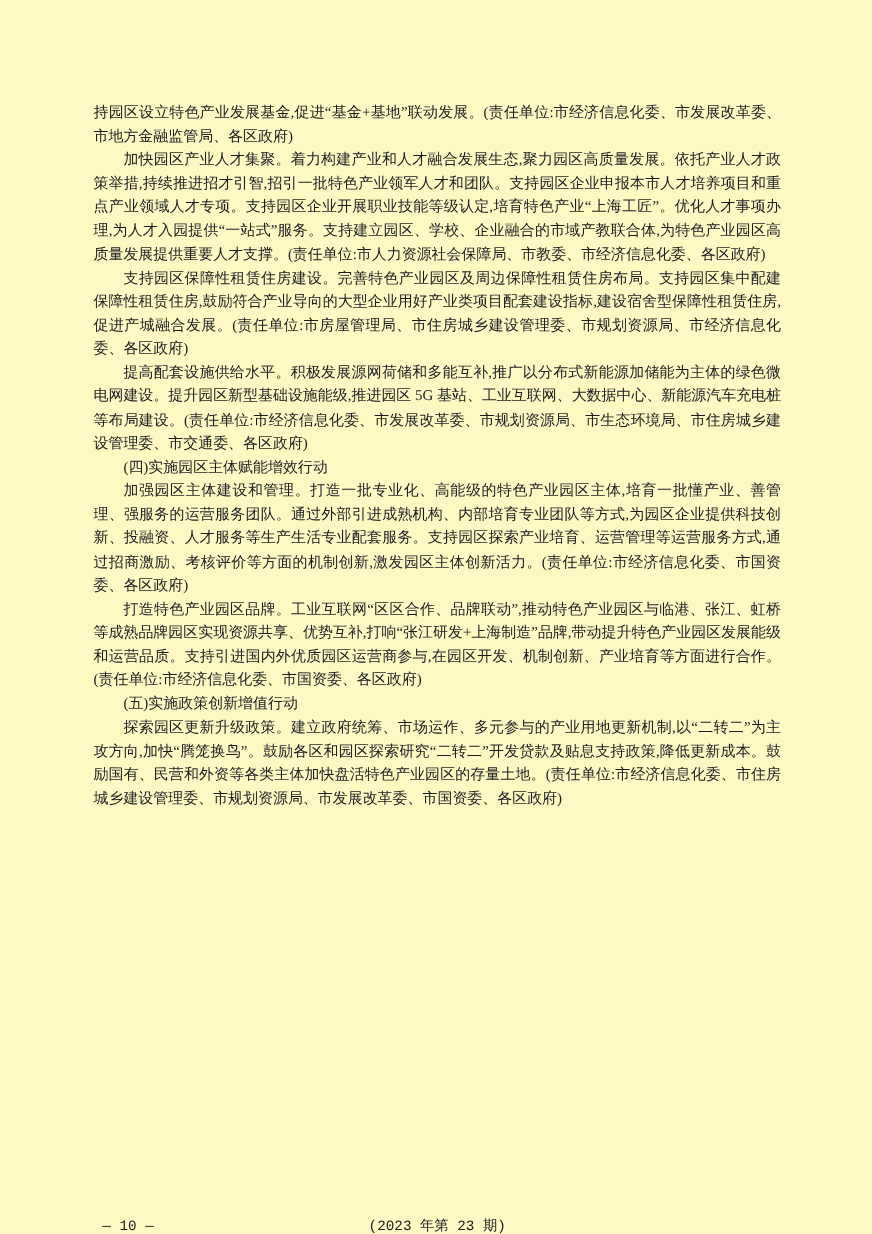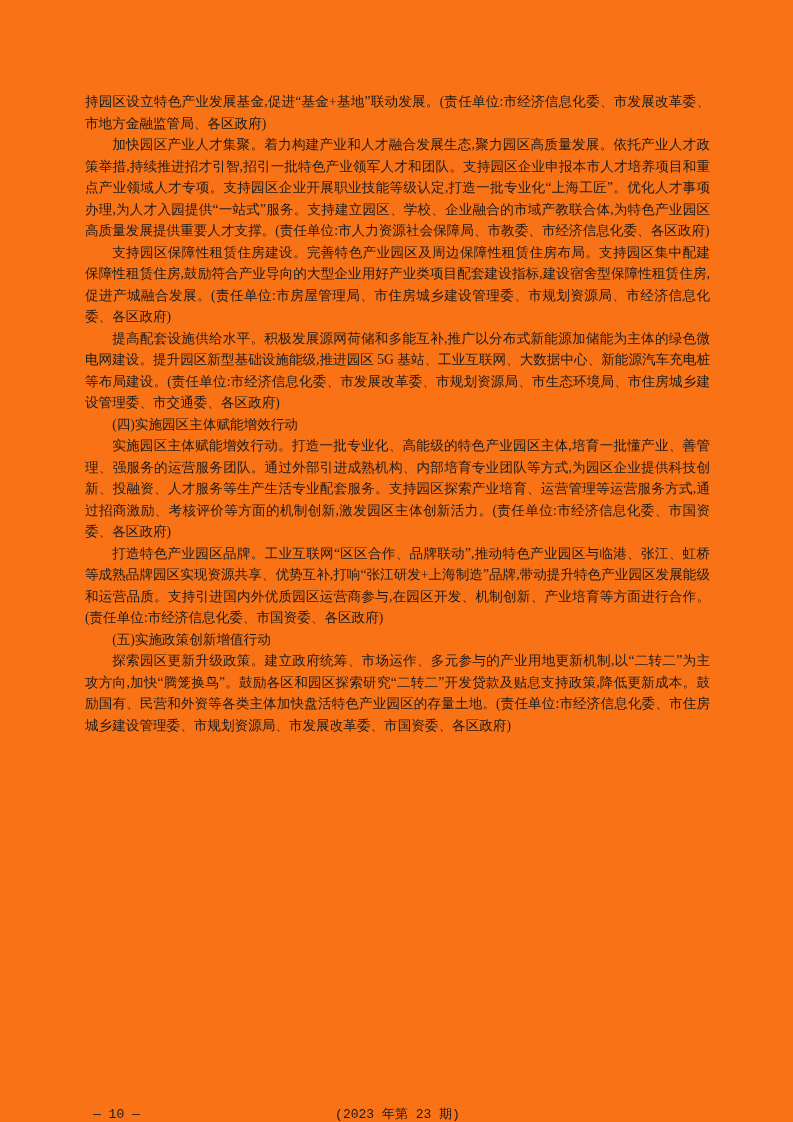--- a/index.html
+++ b/index.html
@@ -8,21 +8,21 @@
     width: 793px;
     height: 1122px;
     position: relative;
     overflow: hidden;
     font-family: "Liberation Serif", "DejaVu Serif", serif;
     color: #1b1b1d;
   }
   .page {
     position: absolute;
     inset: 0;
-    background: #f97316;
+    background: #fef9c3;
   }
   .content {
     position: absolute;
     left: 85px;
     top: 91px;
     width: 625px;
     font-size: 13.6px;
     line-height: 21.5px;
     text-align: justify;
   }
@@ -64,25 +64,25 @@
     text-align: center;
   }
 </style>
 </head>
 <body>
 
 <div class="page">
 
   <div class="content">
     <p class="para continuation">持园区设立特色产业发展基金,促进“基金+基地”联动发展。(责任单位:市经济信息化委、市发展改革委、市地方金融监管局、各区政府)</p>
-    <p class="para">加快园区产业人才集聚。着力构建产业和人才融合发展生态,聚力园区高质量发展。依托产业人才政策举措,持续推进招才引智,招引一批特色产业领军人才和团队。支持园区企业申报本市人才培养项目和重点产业领域人才专项。支持园区企业开展职业技能等级认定,打造一批专业化“上海工匠”。优化人才事项办理,为人才入园提供“一站式”服务。支持建立园区、学校、企业融合的市域产教联合体,为特色产业园区高质量发展提供重要人才支撑。(责任单位:市人力资源社会保障局、市教委、市经济信息化委、各区政府)</p>
+    <p class="para">加快园区产业人才集聚。着力构建产业和人才融合发展生态,聚力园区高质量发展。依托产业人才政策举措,持续推进招才引智,招引一批特色产业领军人才和团队。支持园区企业申报本市人才培养项目和重点产业领域人才专项。支持园区企业开展职业技能等级认定,培育特色产业“上海工匠”。优化人才事项办理,为人才入园提供“一站式”服务。支持建立园区、学校、企业融合的市域产教联合体,为特色产业园区高质量发展提供重要人才支撑。(责任单位:市人力资源社会保障局、市教委、市经济信息化委、各区政府)</p>
     <p class="para">支持园区保障性租赁住房建设。完善特色产业园区及周边保障性租赁住房布局。支持园区集中配建保障性租赁住房,鼓励符合产业导向的大型企业用好产业类项目配套建设指标,建设宿舍型保障性租赁住房,促进产城融合发展。(责任单位:市房屋管理局、市住房城乡建设管理委、市规划资源局、市经济信息化委、各区政府)</p>
     <p class="para">提高配套设施供给水平。积极发展源网荷储和多能互补,推广以分布式新能源加储能为主体的绿色微电网建设。提升园区新型基础设施能级,推进园区 5G 基站、工业互联网、大数据中心、新能源汽车充电桩等布局建设。(责任单位:市经济信息化委、市发展改革委、市规划资源局、市生态环境局、市住房城乡建设管理委、市交通委、各区政府)</p>
     <p class="para heading">(四)实施园区主体赋能增效行动</p>
-    <p class="para">实施园区主体赋能增效行动。打造一批专业化、高能级的特色产业园区主体,培育一批懂产业、善管理、强服务的运营服务团队。通过外部引进成熟机构、内部培育专业团队等方式,为园区企业提供科技创新、投融资、人才服务等生产生活专业配套服务。支持园区探索产业培育、运营管理等运营服务方式,通过招商激励、考核评价等方面的机制创新,激发园区主体创新活力。(责任单位:市经济信息化委、市国资委、各区政府)</p>
+    <p class="para">加强园区主体建设和管理。打造一批专业化、高能级的特色产业园区主体,培育一批懂产业、善管理、强服务的运营服务团队。通过外部引进成熟机构、内部培育专业团队等方式,为园区企业提供科技创新、投融资、人才服务等生产生活专业配套服务。支持园区探索产业培育、运营管理等运营服务方式,通过招商激励、考核评价等方面的机制创新,激发园区主体创新活力。(责任单位:市经济信息化委、市国资委、各区政府)</p>
     <p class="para">打造特色产业园区品牌。工业互联网“区区合作、品牌联动”,推动特色产业园区与临港、张江、虹桥等成熟品牌园区实现资源共享、优势互补,打响“张江研发+上海制造”品牌,带动提升特色产业园区发展能级和运营品质。支持引进国内外优质园区运营商参与,在园区开发、机制创新、产业培育等方面进行合作。(责任单位:市经济信息化委、市国资委、各区政府)</p>
     <p class="para heading">(五)实施政策创新增值行动</p>
     <p class="para">探索园区更新升级政策。建立政府统筹、市场运作、多元参与的产业用地更新机制,以“二转二”为主攻方向,加快“腾笼换鸟”。鼓励各区和园区探索研究“二转二”开发贷款及贴息支持政策,降低更新成本。鼓励国有、民营和外资等各类主体加快盘活特色产业园区的存量土地。(责任单位:市经济信息化委、市住房城乡建设管理委、市规划资源局、市发展改革委、市国资委、各区政府)</p>
   </div>
 
   <div class="footer">
     <span class="pageno">— 10 —</span>
     <span class="issue">(2023 年第 23 期)</span>
   </div>
 

